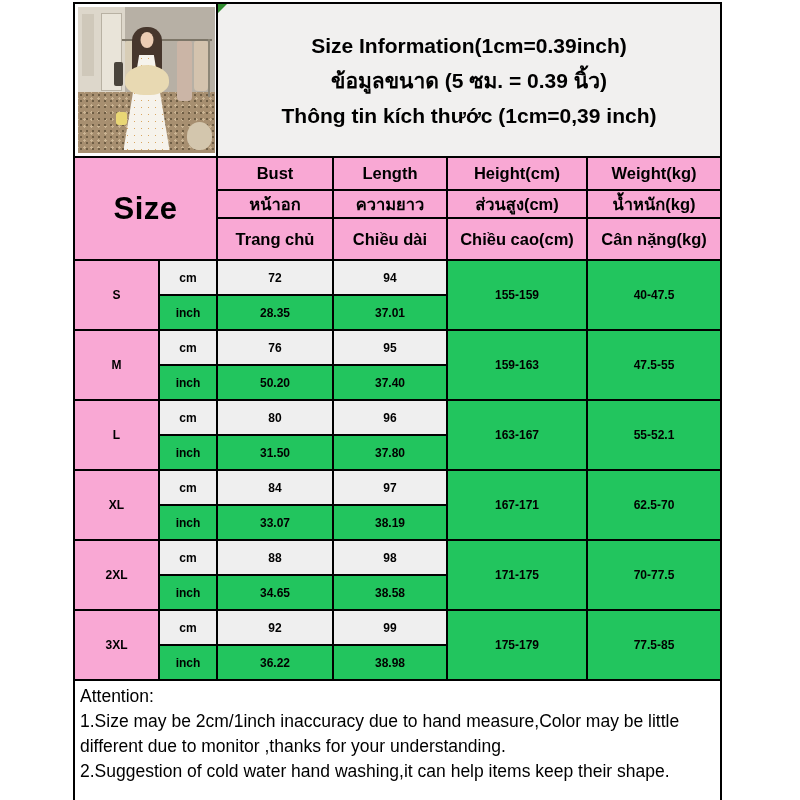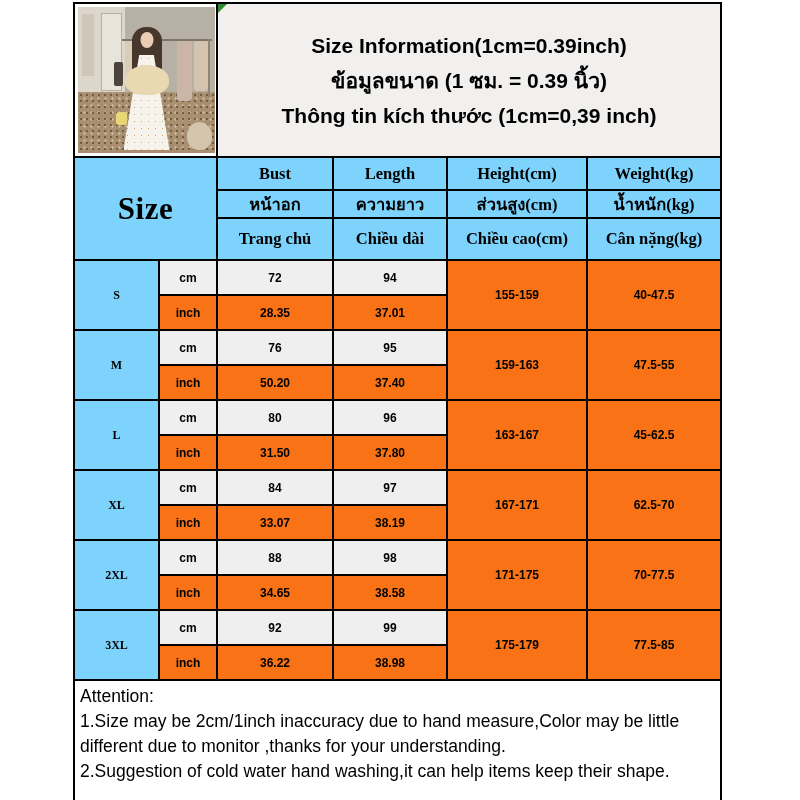--- a/index.html
+++ b/index.html
@@ -9,23 +9,23 @@
   }
   table.sheet{
     border-collapse:collapse;table-layout:fixed;
     position:absolute;left:73px;top:2px;width:649px;
   }
   td{
     border:2px solid #000;text-align:center;vertical-align:middle;
     padding:0;overflow:hidden;
   }
   
-  .gray{background:#7dd3fc;font-family:Liberation Serif, serif;}
+  .gray{background:#f9a8d4;}
   .cmshade{background:#efefef;}
-  .white{background:#f97316;}
+  .white{background:#22c55e;}
   
   .hdr{font-weight:bold;font-size:16.5px;}
   .size-big{font-weight:bold;font-size:31px;letter-spacing:.5px;}
   .val{font-weight:bold;font-size:12px;}
   tr.inchrow td.sub{border-top-width:1px;margin-left:44px;}
   
   td.photo-cell{background:#ffffff;padding:3px;}
   .photo{
     position:relative;width:137px;height:146px;margin:0 auto;
     background:#b7b0a5;overflow:hidden;
@@ -104,21 +104,21 @@
         <div class="m-face"></div>
         <div class="m-dress"></div>
         <div class="m-shawl"></div>
         <div class="m-bag"></div>
         <div class="p-stool"></div>
       </div>
     </td>
     <td colspan="4" class="title-cell">
       <div class="corner-flag"></div>
       <div class="title-line">Size Information(1cm=0.39inch)</div>
-      <div class="title-line">ข้อมูลขนาด (1 ซม. = 0.39 นิ้ว)</div>
+      <div class="title-line">ข้อมูลขนาด (5 ซม. = 0.39 นิ้ว)</div>
       <div class="title-line">Thông tin kích thước (1cm=0,39 inch)</div>
     </td>
   </tr>
 
   <tr style="height:33px">
     <td rowspan="3" colspan="2" class="gray size-big">Size</td>
     <td class="gray hdr">Bust</td>
     <td class="gray hdr">Length</td>
     <td class="gray hdr">Height(cm)</td>
     <td class="gray hdr">Weight(kg)</td>
@@ -163,21 +163,21 @@
     <td class="white val sub">50.20</td>
     <td class="white val sub">37.40</td>
   </tr>
 
   <tr style="height:35px">
     <td rowspan="2" class="gray val">L</td>
     <td class="cmshade val">cm</td>
     <td class="cmshade val">80</td>
     <td class="cmshade val">96</td>
     <td rowspan="2" class="white val">163-167</td>
-    <td rowspan="2" class="white val">45-62.5</td>
+    <td rowspan="2" class="white val">55-52.1</td>
   </tr>
   <tr style="height:35px" class="inchrow">
     <td class="white val sub">inch</td>
     <td class="white val sub">31.50</td>
     <td class="white val sub">37.80</td>
   </tr>
 
   <tr style="height:35px">
     <td rowspan="2" class="gray val">XL</td>
     <td class="cmshade val">cm</td>

